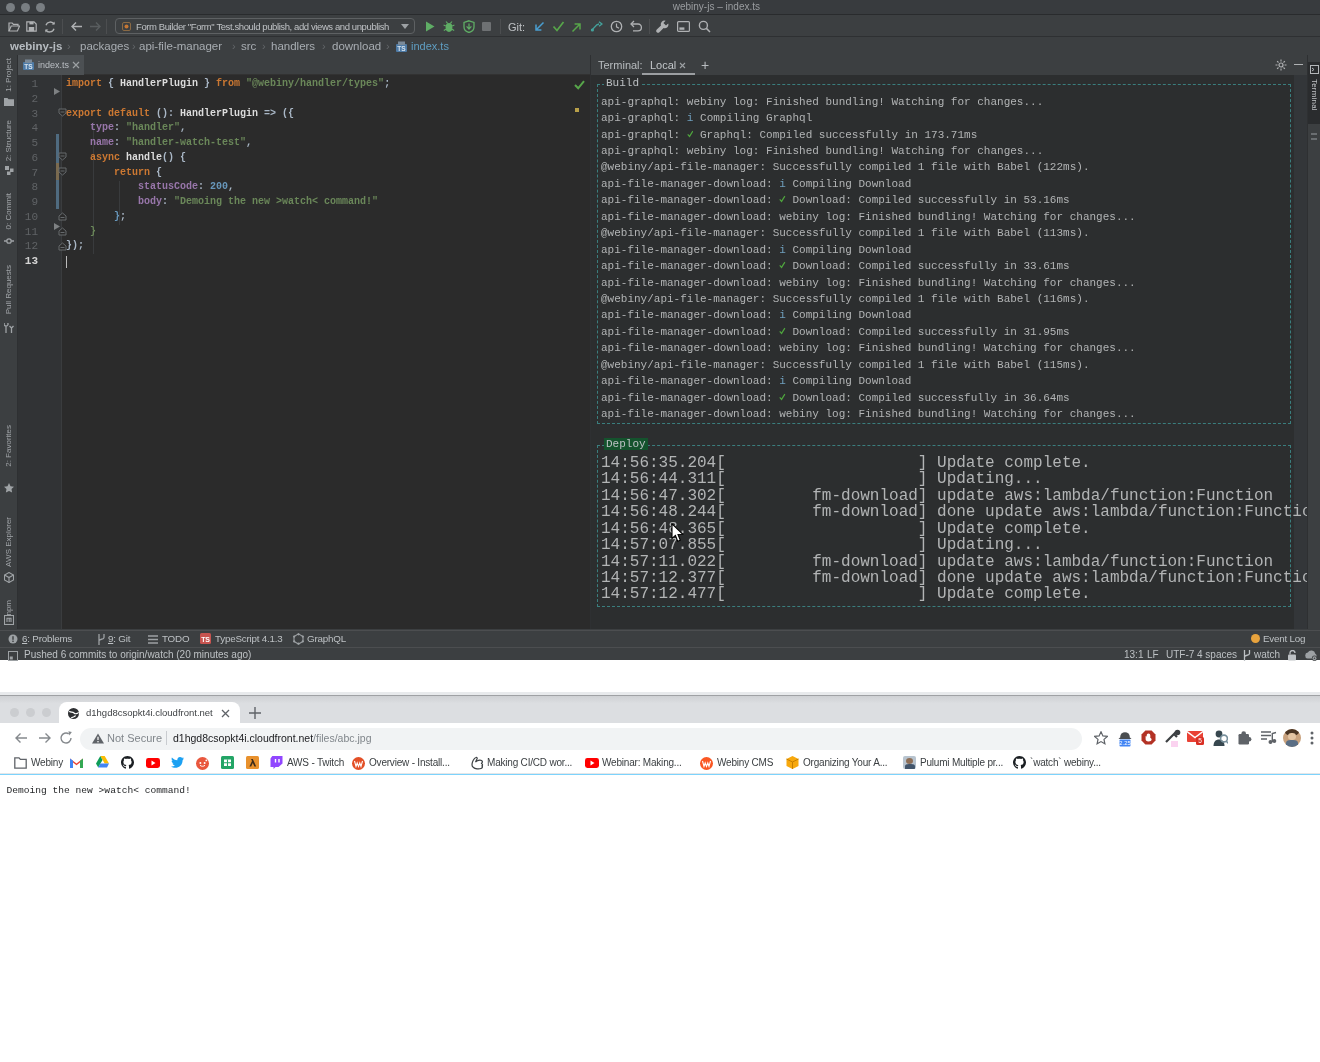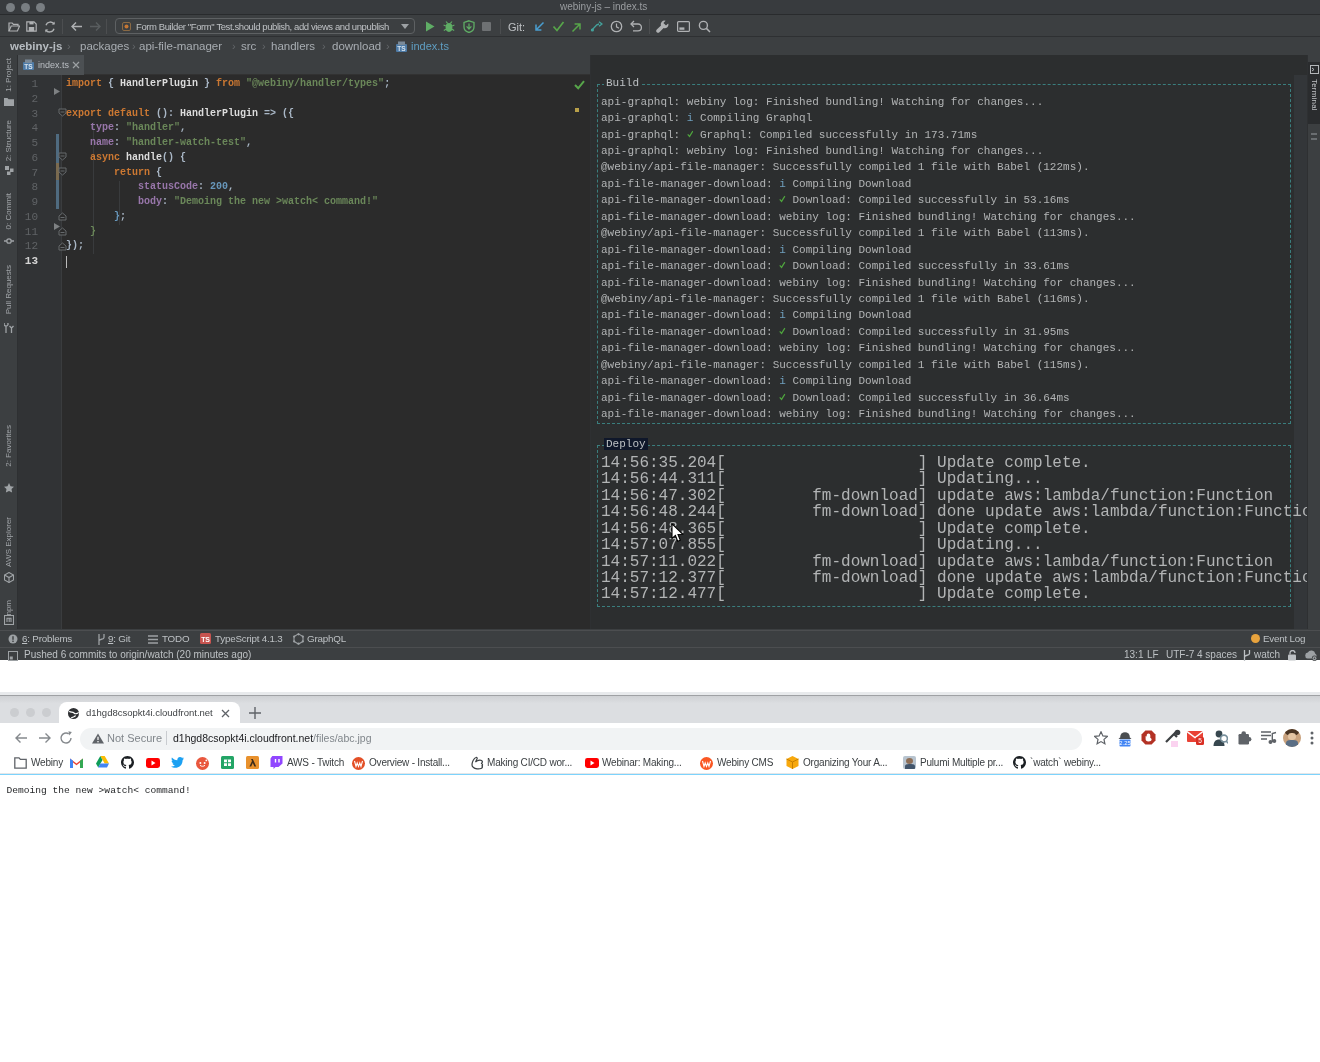--- a/index.html
+++ b/index.html
@@ -13,21 +13,21 @@
 .vtext{writing-mode:vertical-rl;transform:rotate(180deg);font-size:8px;color:#a0a4a8;letter-spacing:0;white-space:nowrap}
 </style></head>
 <body>
 
 <div class="a" id="ide" style="left:0;top:0;width:1320px;height:660px;background:#3c3f41">
 
   <div class="a" style="left:0;top:0;width:1320px;height:15px;background:#383b3e;border-bottom:1px solid #292b2d">
     <div class="a" style="left:6px;top:3px;width:9px;height:9px;border-radius:50%;background:#797e82"></div>
     <div class="a" style="left:21px;top:3px;width:9px;height:9px;border-radius:50%;background:#797e82"></div>
     <div class="a" style="left:36px;top:3px;width:9px;height:9px;border-radius:50%;background:#797e82"></div>
-    <div class="a" style="left:560px;top:1px;width:200px;text-align:left;font-size:10px;color:#9a9da0">webiny-js – index.ts</div>
+    <div class="a" style="left:560px;top:1px;width:200px;text-align:right;font-size:10px;color:#9a9da0">webiny-js – index.ts</div>
   </div>
 
   <div class="a" id="toolbar" style="left:0;top:16px;width:1320px;height:21px;background:#3c3f41;border-bottom:1px solid #2e3032">
     <svg class="a" style="left:8px;top:5px" width="12" height="11" viewBox="0 0 12 11">
         <path d="M1 10 L1 2 L4.2 2 L5.4 3.4 L10 3.4 L10 5" fill="none" stroke="#afb1b3" stroke-width="1.2"></path>
         <path d="M1 10 L3.2 5 L11.6 5 L9.4 10 Z" fill="none" stroke="#afb1b3" stroke-width="1.2"></path>
       </svg>
     <svg class="a" style="left:26px;top:5px" width="11" height="11" viewBox="0 0 11 11">
         <path d="M.8.8 H8 L10.2 3 V10.2 H.8 Z" fill="none" stroke="#afb1b3" stroke-width="1.2"></path>
         <rect x="2.8" y="6" width="5.4" height="4.2" fill="#afb1b3"></rect>
@@ -252,20 +252,34 @@
       <svg class="a" style="left:556px;top:5px" width="11" height="10" viewBox="0 0 11 10">
           <path d="M1 5 L4.2 8.3 L10 1.2" fill="none" stroke="#57a64a" stroke-width="2"></path>
         </svg>
       <div class="a" style="left:557px;top:33px;width:4px;height:4px;background:#b8a049"></div>
     </div>
   </div>
 
   <div class="a" style="left:590px;top:55px;width:1px;height:574px;background:#2e3032"></div>
 
   <div class="a" id="termcol" style="left:591px;top:55px;width:716px;height:574px;background:#2c2e2f">
+    <div class="a" id="termhead" style="left:0;top:0;width:716px;height:20px;background:#3c3f41">
+      <div class="a" style="left:7px;top:3.5px;font-size:11px;color:#b8bcbf">Terminal:</div>
+      <div class="a" style="left:59px;top:3.5px;font-size:11px;color:#c2c6c9">Local</div>
+      <svg class="a" style="left:88px;top:7px" width="7" height="7" viewBox="0 0 7 7">
+          <path d="M1 1 L6 6 M6 1 L1 6" stroke="#9da1a4" stroke-width="1.1"></path>
+        </svg>
+      <div class="a" style="left:51px;top:17.5px;width:53px;height:2px;background:#9b9ea1"></div>
+      <div class="a" style="left:110px;top:1.5px;font-size:14px;color:#b8bcbf">+</div>
+      <svg class="a" style="left:684px;top:4px" width="12" height="12" viewBox="0 0 12 12">
+          <circle cx="6" cy="6" r="2" fill="none" stroke="#afb1b3" stroke-width="1.2"></circle>
+          <path d="M6 .5 V2.5 M6 9.5 V11.5 M.5 6 H2.5 M9.5 6 H11.5 M2.1 2.1 L3.5 3.5 M8.5 8.5 L9.9 9.9 M9.9 2.1 L8.5 3.5 M3.5 8.5 L2.1 9.9" stroke="#afb1b3" stroke-width="1.1"></path>
+        </svg>
+      <div class="a" style="left:703px;top:8.5px;width:9px;height:1.5px;background:#afb1b3"></div>
+    </div>
     <div class="a" id="termbody" style="left:0;top:20px;width:716px;height:476px;background:#2c2e2f">
       <div class="a" style="left:703px;top:0;width:13px;height:554px;background:#333639"></div>
 
       <div class="a" style="left:6px;top:9px;width:694px;height:340px;border:1px dashed #3a7e7e"></div>
       <div class="a mono" style="left:13px;top:1.5px;background:#2c2e2f;padding:0 2px;font-size:11px;color:#bcc0c3">Build</div>
       <pre class="a" style="left:10px;top:18.6px;font-size:11px;line-height:16.45px;color:#b2b4b5">api-graphql: webiny log: Finished bundling! Watching for changes...
 api-graphql: <span class="ib">i</span> Compiling Graphql
 api-graphql: <svg class="ck" viewBox="0 0 9 11">
             <path d="M1 6 L3.5 8.8 L8 1.6" fill="none" stroke="#4fa63e" stroke-width="1.6"></path>
           </svg> Graphql: Compiled successfully in 173.71ms
@@ -289,21 +303,21 @@
           </svg> Download: Compiled successfully in 31.95ms
 api-file-manager-download: webiny log: Finished bundling! Watching for changes...
 @webiny/api-file-manager: Successfully compiled 1 file with Babel (115ms).
 api-file-manager-download: <span class="ib">i</span> Compiling Download
 api-file-manager-download: <svg class="ck" viewBox="0 0 9 11">
             <path d="M1 6 L3.5 8.8 L8 1.6" fill="none" stroke="#4fa63e" stroke-width="1.6"></path>
           </svg> Download: Compiled successfully in 36.64ms
 api-file-manager-download: webiny log: Finished bundling! Watching for changes...</pre>
 
       <div class="a" style="left:6px;top:370px;width:694px;height:162px;border:1px dashed #3a7e7e"></div>
-      <div class="a mono" style="left:13px;top:362.5px;background:#0f172a;padding:0 2px;font-size:11px;color:#bcc0c3">Deploy</div>
+      <div class="a mono" style="left:13px;top:362.5px;background:#14532d;padding:0 2px;font-size:11px;color:#bcc0c3">Deploy</div>
       <pre class="a" style="left:10px;top:379.8px;font-size:16px;line-height:16.45px;color:#b2b4b5">14:56:35.204[                    ] Update complete.
 14:56:44.311[                    ] Updating...
 14:56:47.302[         fm-download] update aws:lambda/function:Function
 14:56:48.244[         fm-download] done update aws:lambda/function:Function
 14:56:48.365[                    ] Update complete.
 14:57:07.855[                    ] Updating...
 14:57:11.022[         fm-download] update aws:lambda/function:Function
 14:57:12.377[         fm-download] done update aws:lambda/function:Function
 14:57:12.477[                    ] Update complete.</pre>
 

